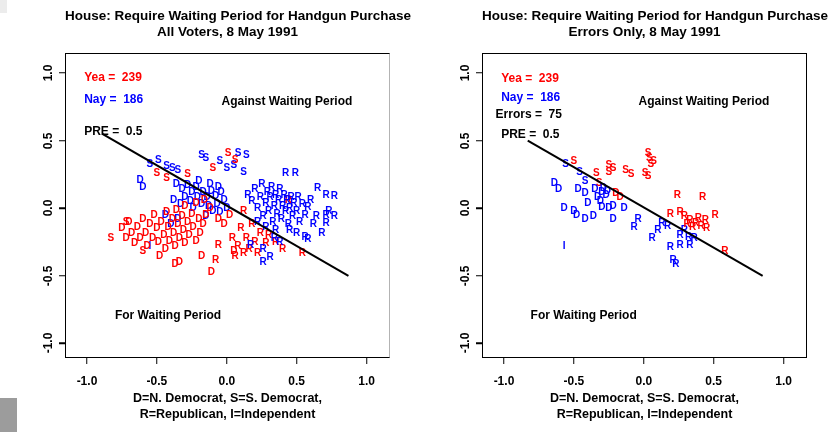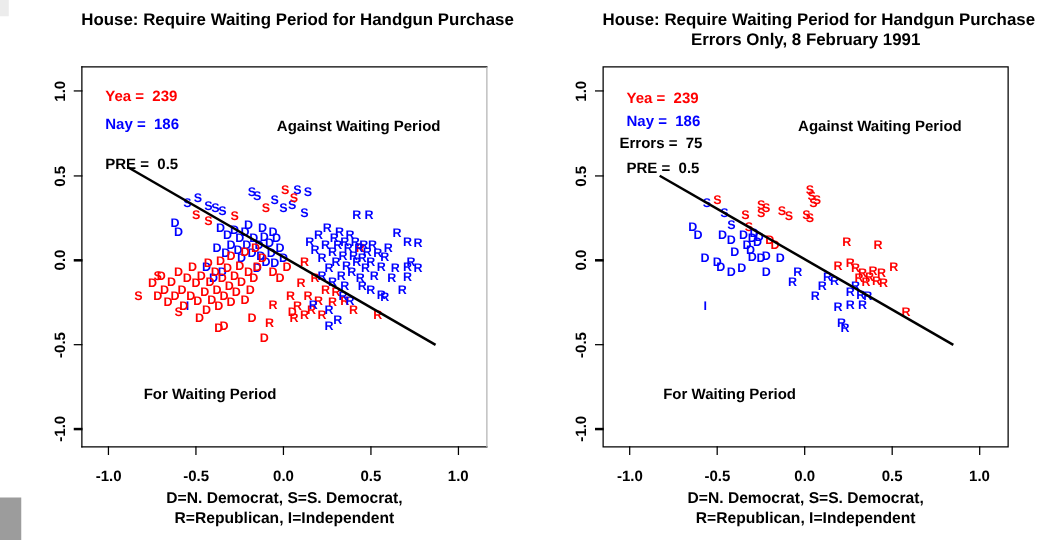--- a/index.html
+++ b/index.html
@@ -35,20 +35,21 @@
 </style>
 </head>
 <body>
 
 <div class="artifact-top"></div>
 <div class="artifact-bottom"></div>
 
 <section class="panel" id="panel0">
   <div class="title">
     <div>House: Require Waiting Period for Handgun Purchase</div>
+    <div>All Voters, 8 May 1991</div>
   </div>
   <div class="plotbox">
       <div class="xtick" style="left: 6.49351%;"></div>
       <div class="xticklabel" style="left: 6.49351%;">-1.0</div>
       <div class="xtick" style="left: 28.1385%;"></div>
       <div class="xticklabel" style="left: 28.1385%;">-0.5</div>
       <div class="xtick" style="left: 49.7835%;"></div>
       <div class="xticklabel" style="left: 49.7835%;">0.0</div>
       <div class="xtick" style="left: 71.4286%;"></div>
       <div class="xticklabel" style="left: 71.4286%;">0.5</div>
@@ -262,21 +263,21 @@
     </div>
   <div class="xlabel">
     <div>D=N. Democrat, S=S. Democrat,</div>
     <div>R=Republican, I=Independent</div>
   </div>
 </section>
 
 <section class="panel" id="panel1">
   <div class="title">
     <div>House: Require Waiting Period for Handgun Purchase</div>
-    <div>Errors Only, 8 February 1991</div>
+    <div>Errors Only, 8 May 1991</div>
   </div>
   <div class="plotbox">
       <div class="xtick" style="left: 6.49351%;"></div>
       <div class="xticklabel" style="left: 6.49351%;">-1.0</div>
       <div class="xtick" style="left: 28.1385%;"></div>
       <div class="xticklabel" style="left: 28.1385%;">-0.5</div>
       <div class="xtick" style="left: 49.7835%;"></div>
       <div class="xticklabel" style="left: 49.7835%;">0.0</div>
       <div class="xtick" style="left: 71.4286%;"></div>
       <div class="xticklabel" style="left: 71.4286%;">0.5</div>

